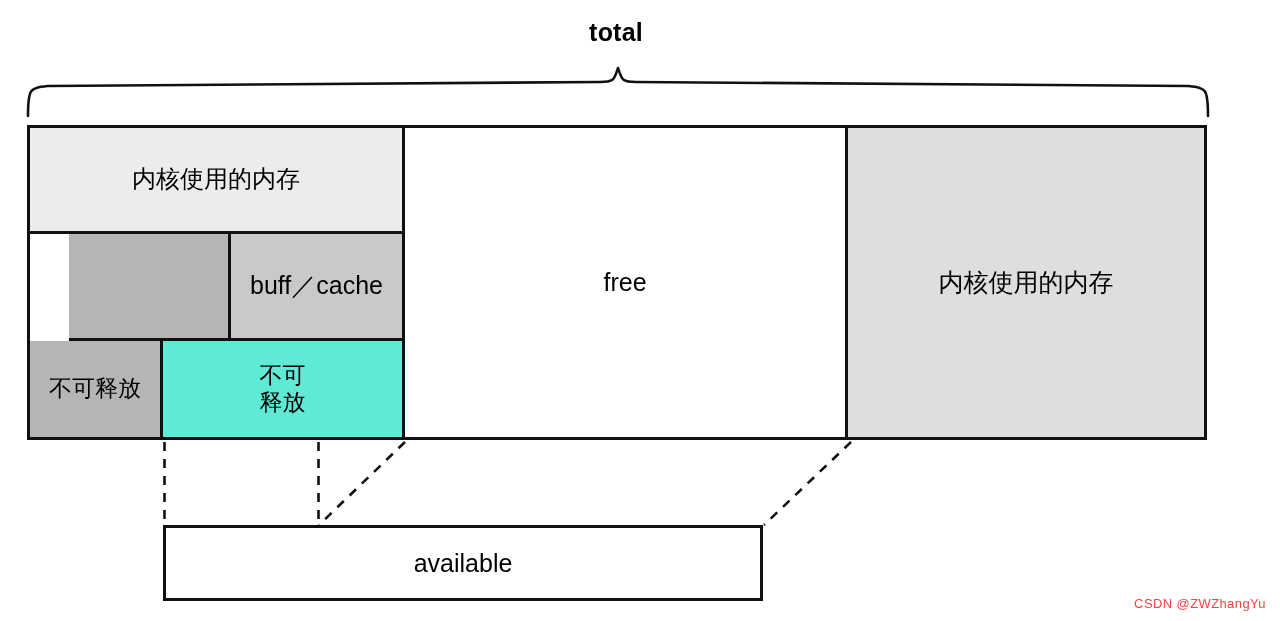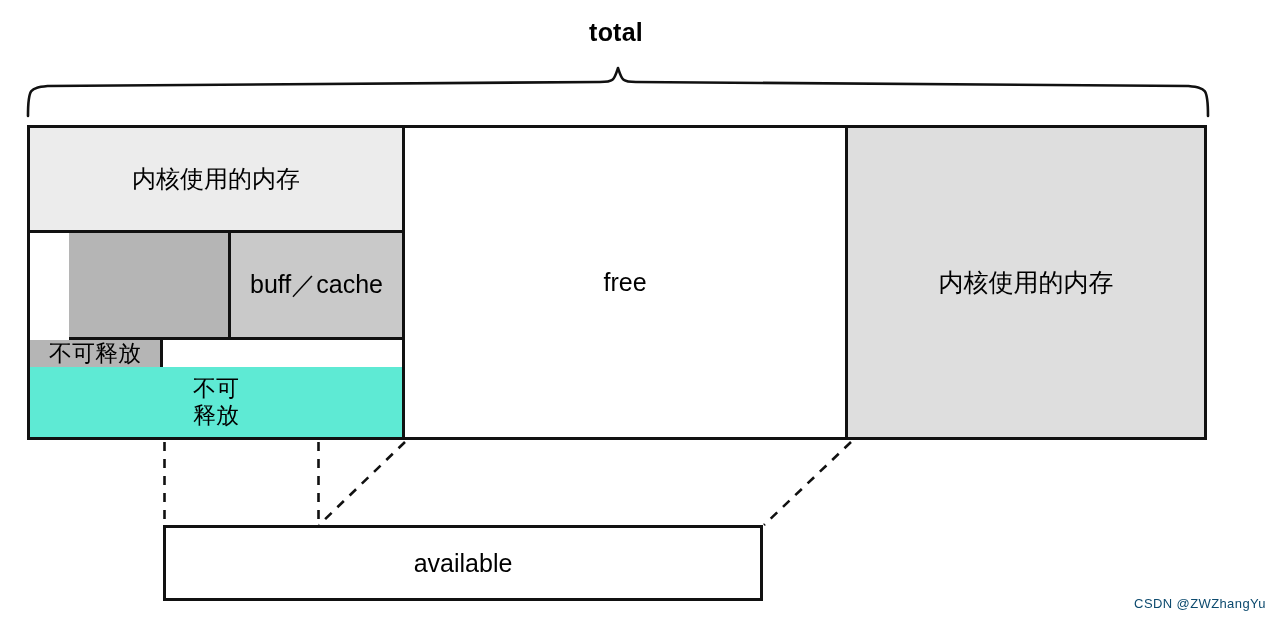--- a/index.html
+++ b/index.html
@@ -92,21 +92,21 @@
   }
   .mid-b {
     flex: 1;
     height: 100%;
     background: #c9c9c9;
     font-size: 25px;
   }
   .row-bot {
     flex: 1;
     display: flex;
-    flex-direction: column;
+    flex-direction: row;
   }
   .bot-a {
     width: 133px;
     height: 100%;
     border-right: 3px solid #111;
     background: #b5b5b5;
     font-size: 23px;
   }
   .bot-b {
     width: 154px;
@@ -162,21 +162,21 @@
     justify-content: center;
     font-size: 25px;
   }
 
   
   .watermark {
     position: absolute;
     right: 14px;
     bottom: 10px;
     font-size: 13px;
-    color: #0c4a6e;
+    color: #ef4444;
     letter-spacing: .4px;
     white-space: nowrap;
   }
 </style>
 </head>
 <body>
 
 <div id="canvas">
 
   <div class="total-label">total</div>

